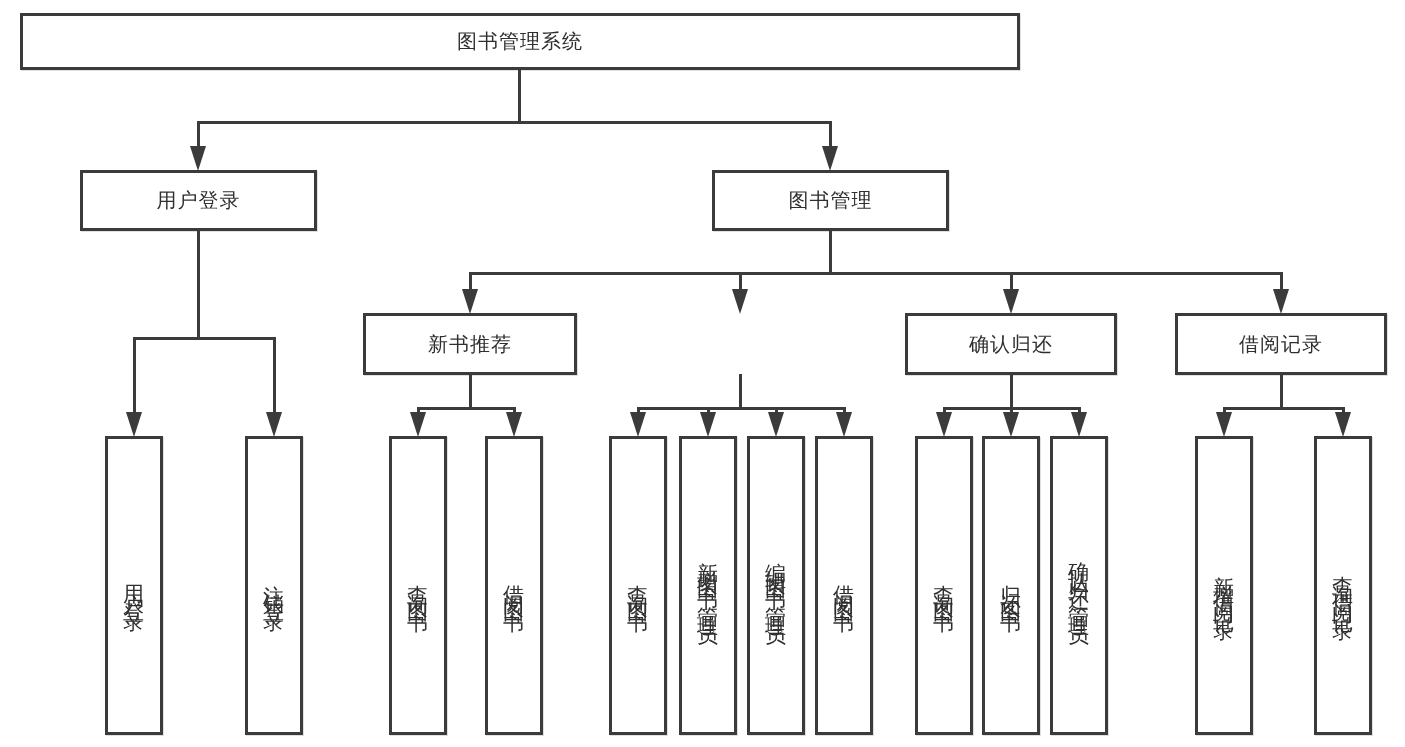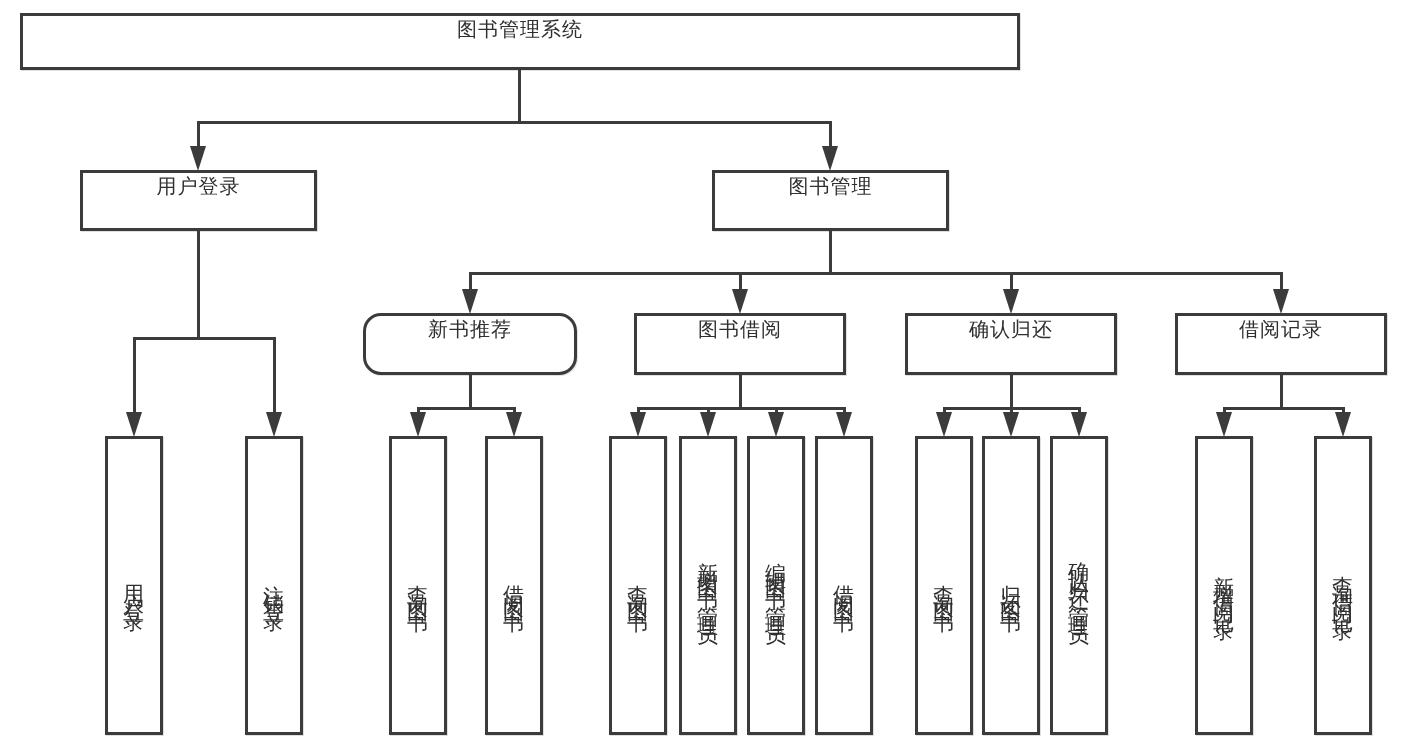--- a/index.html
+++ b/index.html
@@ -10,20 +10,21 @@
     height: 747px;
     background: #ffffff;
     overflow: hidden;
   }
   .node {
     position: absolute;
     box-sizing: border-box;
     background: #ffffff;
     border: 3px solid #3b3b3b;
     display: flex;
+    align-items: center;
     justify-content: center;
     color: #2f2f2f;
     font-size: 20px;
     letter-spacing: 1px;
     box-shadow: 1px 1px 0 rgba(0,0,0,0.12);
   }
   .vnode {
     position: absolute;
     box-sizing: border-box;
     background: #ffffff;
@@ -76,25 +77,22 @@
     <span>图书管理系统</span>
   </div>
 
   <div class="node" style="left:80px; top:170px; width:237px; height:61px;">
     <span>用户登录</span>
   </div>
   <div class="node" style="left:712px; top:170px; width:237px; height:61px;">
     <span>图书管理</span>
   </div>
 
-  <div class="node" style="left:363px; top:313px; width:214px; height:62px;border-radius:18px;">
+  <div class="node" style="left:363px; top:313px; width:214px; height:62px;">
     <span>新书推荐</span>
-  </div>
-  <div class="node" style="left:634px; top:313px; width:212px; height:62px;">
-    <span>图书借阅</span>
   </div>
   <div class="node" style="left:905px; top:313px; width:212px; height:62px;">
     <span>确认归还</span>
   </div>
   <div class="node" style="left:1175px; top:313px; width:212px; height:62px;">
     <span>借阅记录</span>
   </div>
 
   <div class="vnode" style="left:105px; top:436px; width:58px; height:299px;">
     <span>用户登录</span>

